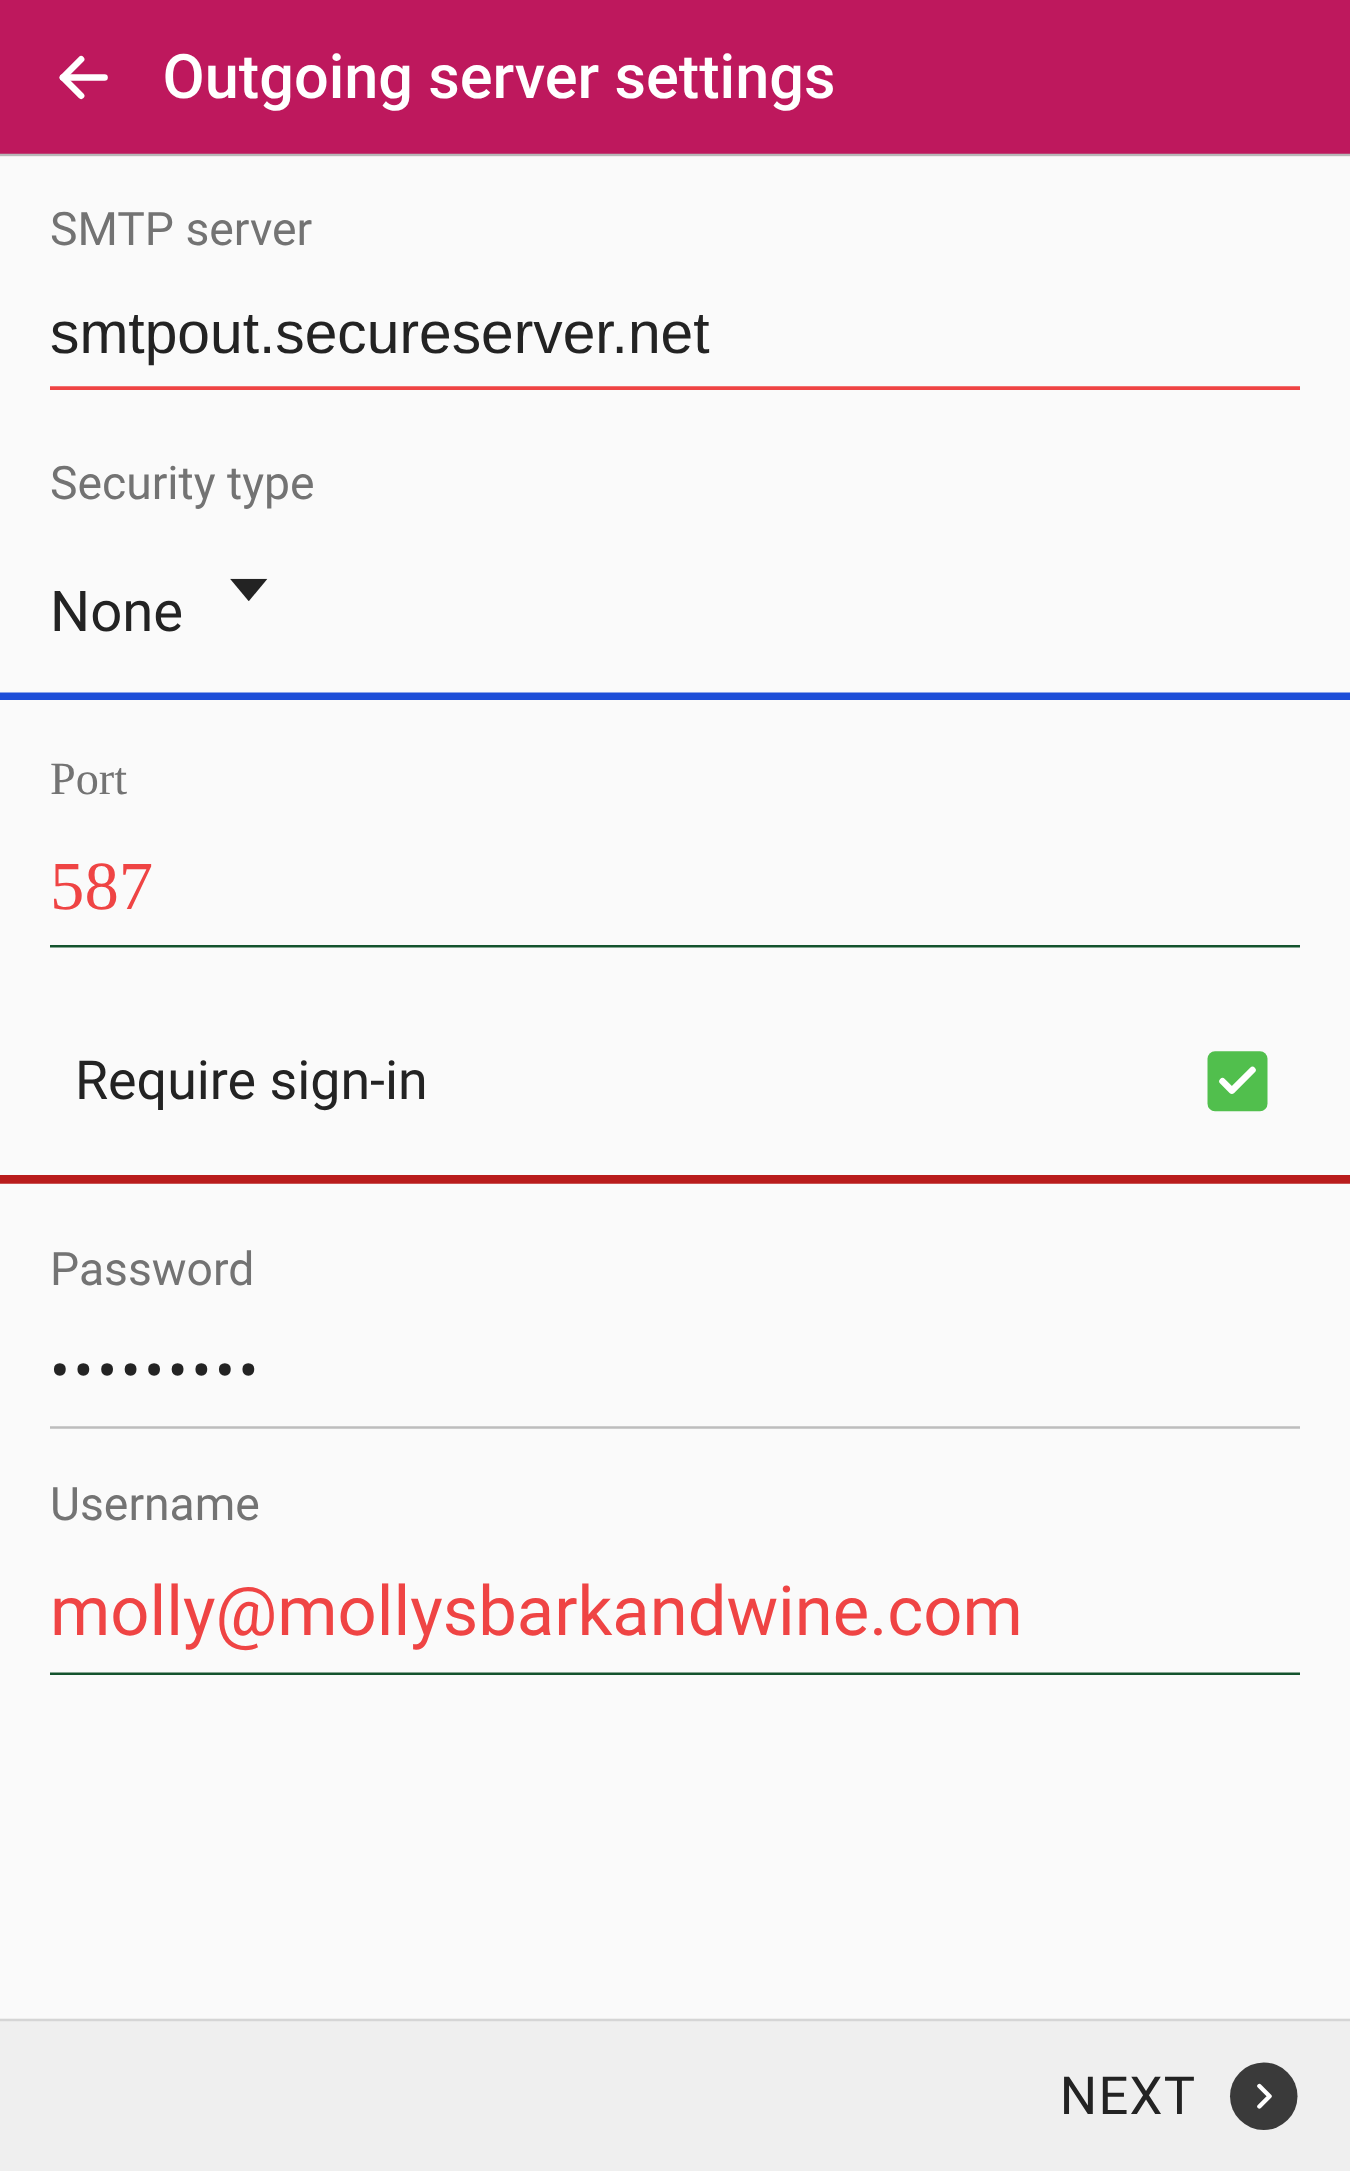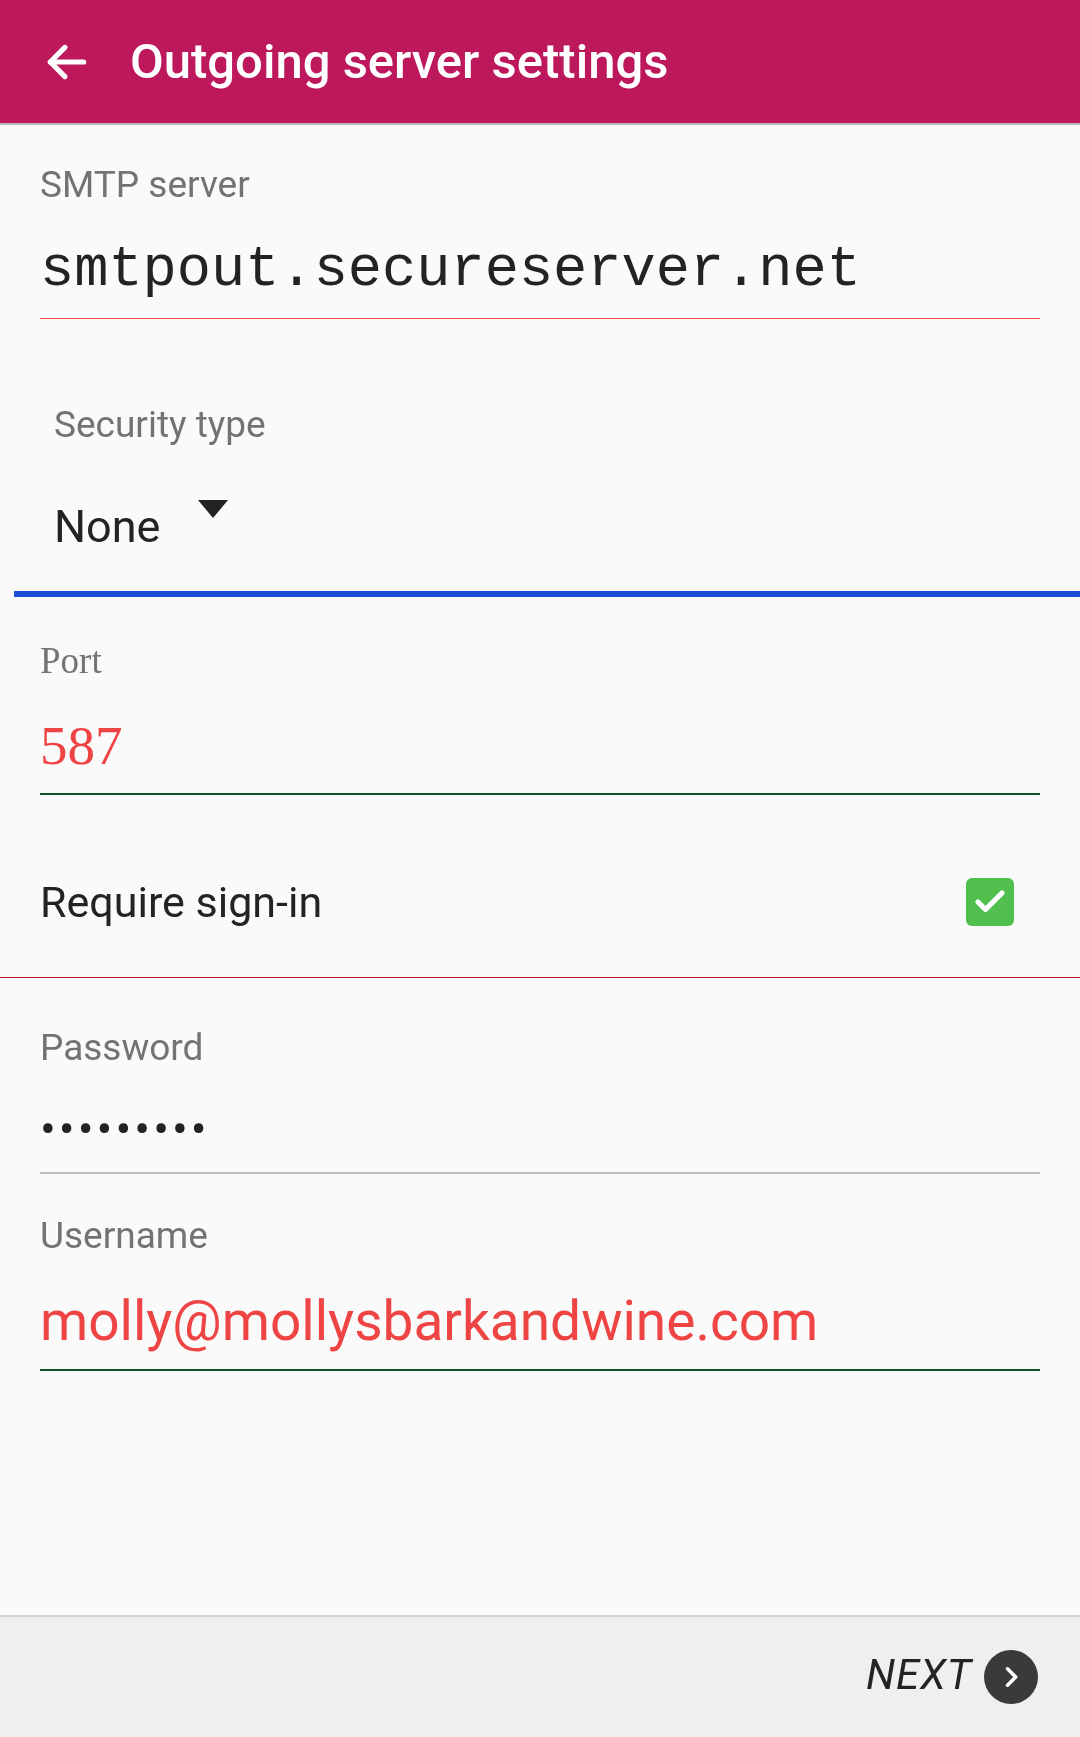--- a/index.html
+++ b/index.html
@@ -47,26 +47,26 @@
     }
     .field-label-dark {
       color: #232323;
       font-size: 43px;
       font-weight: 400;
     }
     .text-input {
       width: 100%;
       border: none;
       background: transparent;
-      font-size: 57px;
+      font-size: 47px;
       color: #232323;
       padding: 0 0 16px 0;
       outline: none;
-      border-bottom: 1px solid #ef4444;
-      font-family: Liberation Mono, monospace;
+      border-bottom: 3px solid #ef4444;
+      font-family: Liberation Sans, sans-serif;
     }
     .text-input-gray {
       width: 100%;
       border: none;
       background: transparent;
       font-size: 55px;
       color: #ef4444;
       padding: 0 0 16px 0;
       outline: none;
       border-bottom: 2px solid #14532d;
@@ -95,22 +95,22 @@
       font-size: 45px;
       font-weight: 400;
     }
     .dropdown-caret {
       margin-left: 38px;
     }
     .checkbox-row {
       display: flex;
       align-items: center;
       justify-content: space-between;
-      padding: 50px 40px 50px 40px;
-      border-bottom: 1px solid #b91c1c;
+      padding: 50px 40px 50px 60px;
+      border-bottom: 7px solid #b91c1c;
       gap: 32px;
     }
     .checkbox-box {
       width: 48px;
       height: 48px;
       background: #51bf4d;
       border-radius: 6px;
       display: flex;
       align-items: center;
       justify-content: center;
@@ -124,42 +124,40 @@
       height: 122px;
       background: #efefef;
       border-top: 2px solid #d5d5d5;
       display: flex;
       align-items: center;
       justify-content: flex-end;
       padding: 0 42px;
     }
     .next-button {
       display: flex;
-      align-items: flex-start;
-      gap: 12px;
-      font-style: italic;
+      align-items: center;
+      gap: 27px;
     }
     .next-label {
       color: #232323;
       font-size: 42px;
       font-weight: 400;
       letter-spacing: 1px;
     }
     .next-circle {
       width: 54px;
       height: 54px;
       background: #3a3a3a;
       border-radius: 50%;
       display: flex;
       align-items: center;
       justify-content: center;
     }
     .security-section {
-      padding-top: 84px;
-      margin-left: 14px;
+      padding-top: 54px;
     }
     .port-section {
       padding-top: 42px;
       font-family: Liberation Serif, serif;
     }
     .username-section {
       padding-top: 40px;
     }
     .password-section {
       padding-top: 48px;

